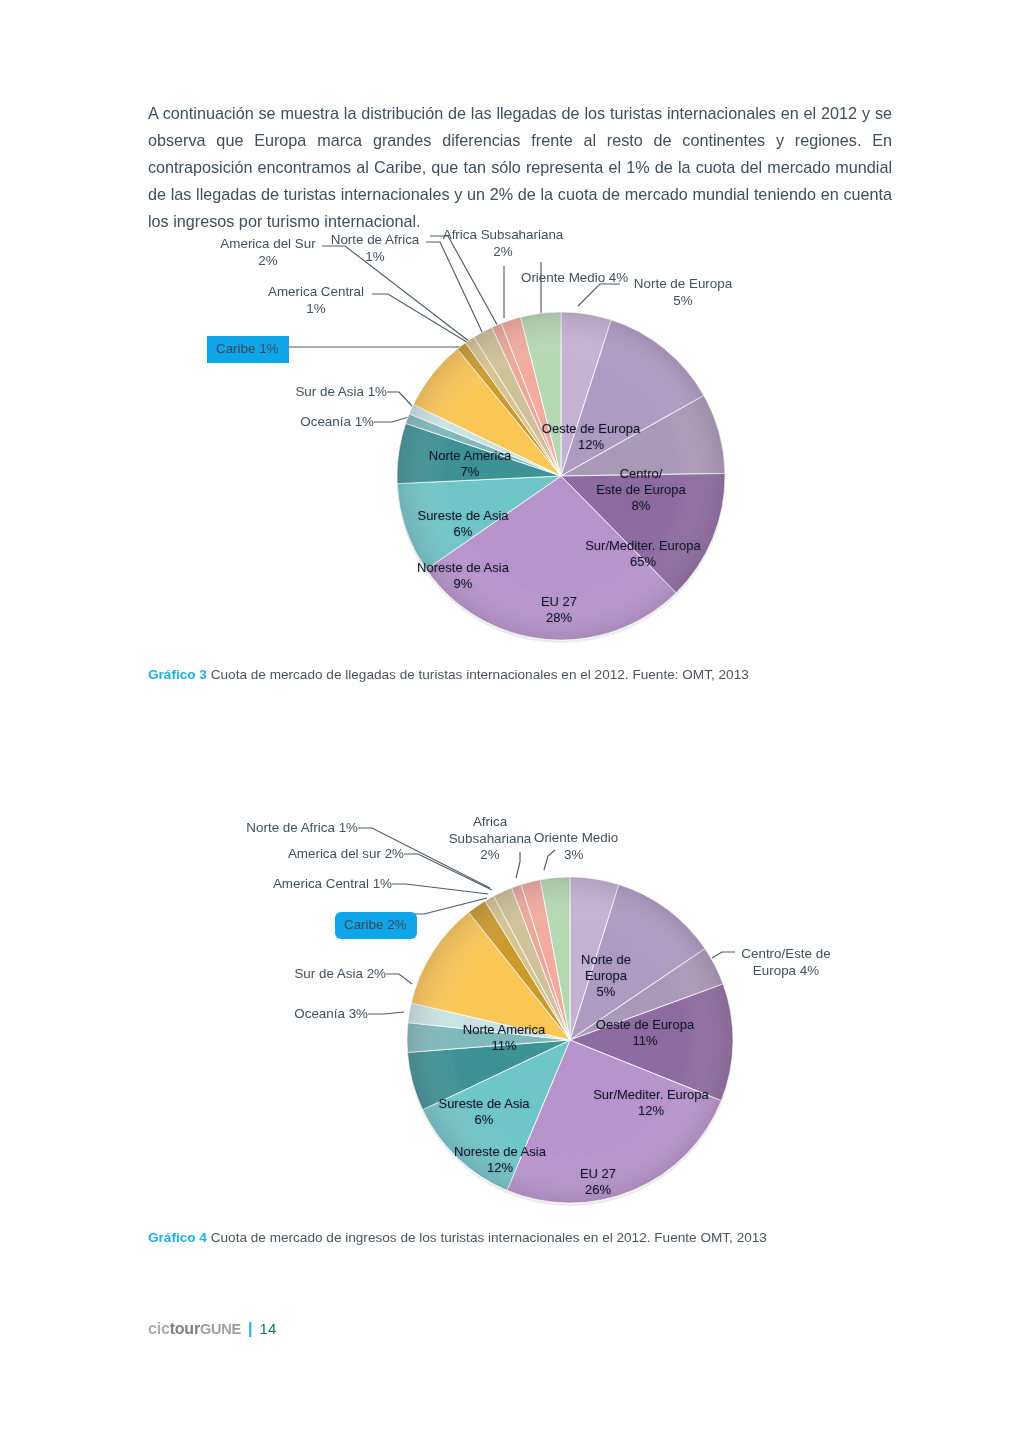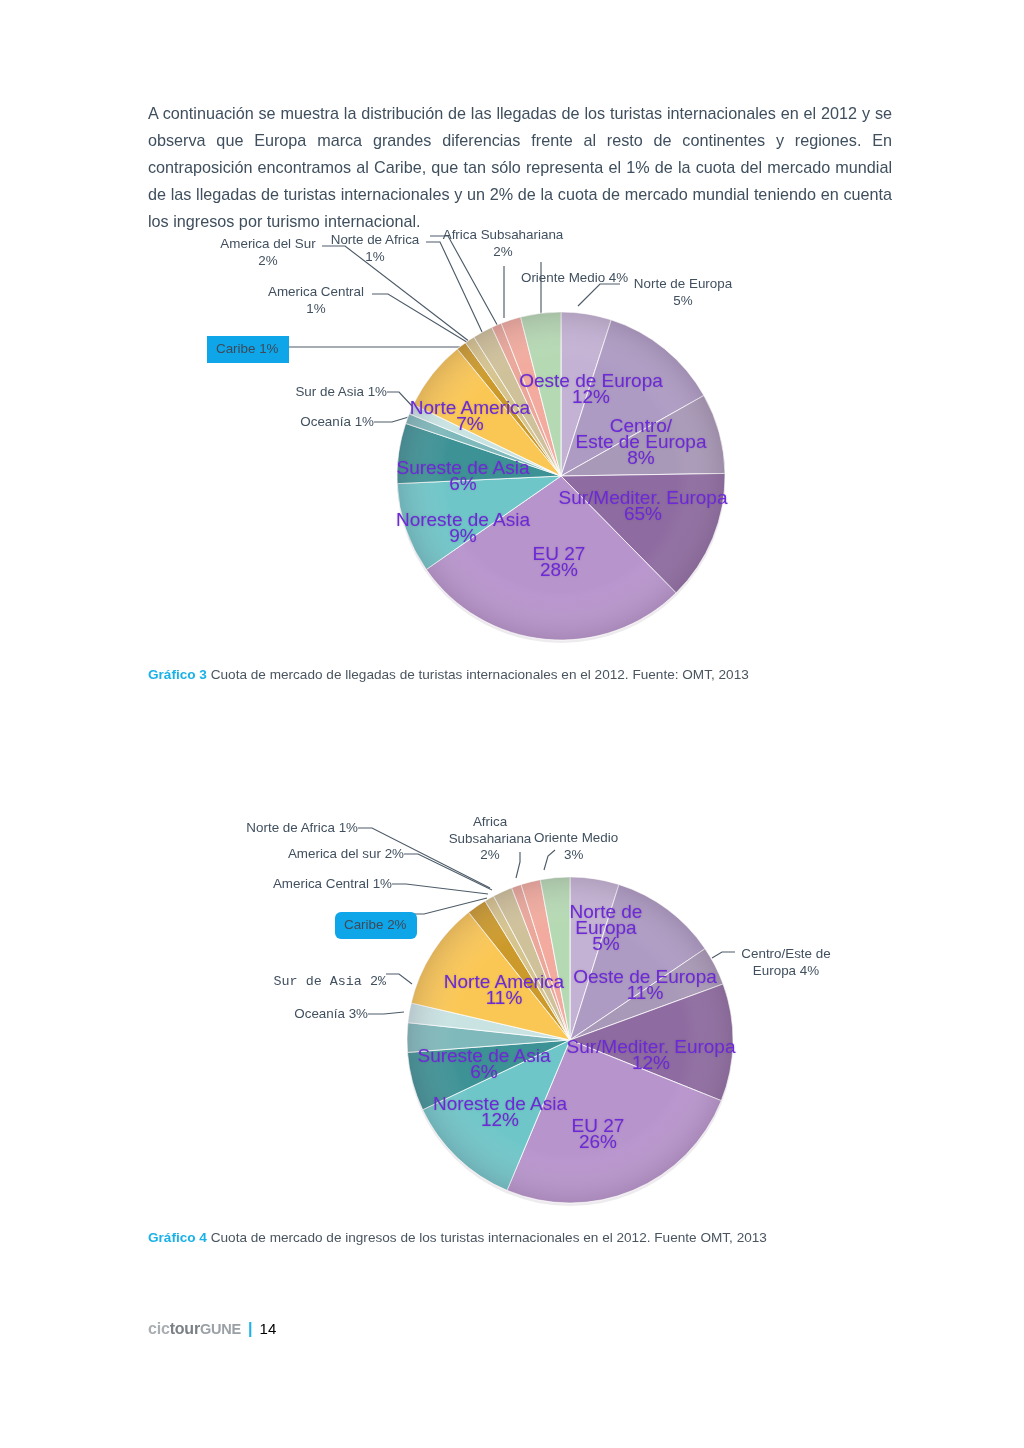--- a/index.html
+++ b/index.html
@@ -20,25 +20,26 @@
   
   .chart-block{position:absolute;left:0;width:1024px;}
   #chart1-block{top:222px;height:430px;}
   #chart2-block{top:806px;height:400px;}
 
   .pie-wrap{position:absolute;}
   .pie-svg{display:block;overflow:visible;}
 
   
   .slice-label{
-    position:absolute;color:#6d28d9;font-size:19px;line-height:16px;
+    position:absolute;color:#0f172a;font-size:13px;line-height:16px;
     text-align:center;white-space:nowrap;
     text-shadow:0 0 2px rgba(90,80,90,.35);
     transform:translate(-50%,-50%);
     pointer-events:none;
+    margin-top:48px;
   }
 
   
   .out-label{
     position:absolute;font-size:13.4px;line-height:16.5px;color:#41505f;
     white-space:nowrap;
   }
   .out-label.ctr{text-align:center;transform:translateX(-50%);}
   .out-label.rt{text-align:right;transform:translateX(-100%);}
 
@@ -63,21 +64,21 @@
   #cap2{top:1228px;}
 
   
   .footer{position:absolute;left:148px;top:1318px;
     font-size:16px;line-height:22px;display:flex;align-items:baseline;gap:0;}
   .logo{letter-spacing:-0.2px;font-weight:bold;}
   .logo .cic{color:#a9aeb2;margin-top:38px;}
   .logo .tour{color:#7b8086;}
   .logo .gune{color:#9aa0a5;font-size:14.5px;}
   .footer .bar{color:#1ab1e8;margin:0 7px;font-weight:bold;}
-  .footer .pg{color:#000000;font-size:15px;}
+  .footer .pg{color:#0f766e;font-size:15px;}
 </style>
 </head>
 <body>
 
 <div class="page">
 
   <p class="para">A continuación se muestra la distribución de las llegadas de los turistas internacionales en el 2012 y se observa que Europa marca grandes diferencias frente al resto de continentes y regiones. En contraposición encontramos al Caribe, que tan sólo representa el 1% de la cuota del mercado mundial de las llegadas de turistas internacionales y un 2% de la cuota de mercado mundial teniendo en cuenta los ingresos por turismo internacional.</p>
 
   <div class="chart-block" id="chart1-block">
 
@@ -289,21 +290,21 @@
       <span>2%</span>
     </div>
     <div class="out-label" style="left:534px;top:24px;">
       <span>Oriente Medio</span><br>
       <span style="margin-left:30px;display:inline-block;">3%</span>
     </div>
     <div class="out-label ctr" style="left:786px;top:140px;">
       <span>Centro/Este de</span><br>
       <span>Europa 4%</span>
     </div>
-    <div class="out-label rt" style="left:386px;top:168px;font-family:Liberation Mono, monospace;">Sur de Asia 2%</div>
+    <div class="out-label rt" style="left:386px;top:160px;">Sur de Asia 2%</div>
     <div class="out-label rt" style="left:368px;top:200px;">Oceanía 3%</div>
   </div>
 
   <div class="caption" id="cap2">
     <span class="g">Gráfico 4</span><span> Cuota de mercado de ingresos de los turistas internacionales en el 2012. Fuente OMT, 2013</span>
   </div>
 
   <div class="footer">
     <span class="logo"><span class="cic">cic</span><span class="tour">tour</span><span class="gune">GUNE</span></span>
     <span class="bar">|</span>

